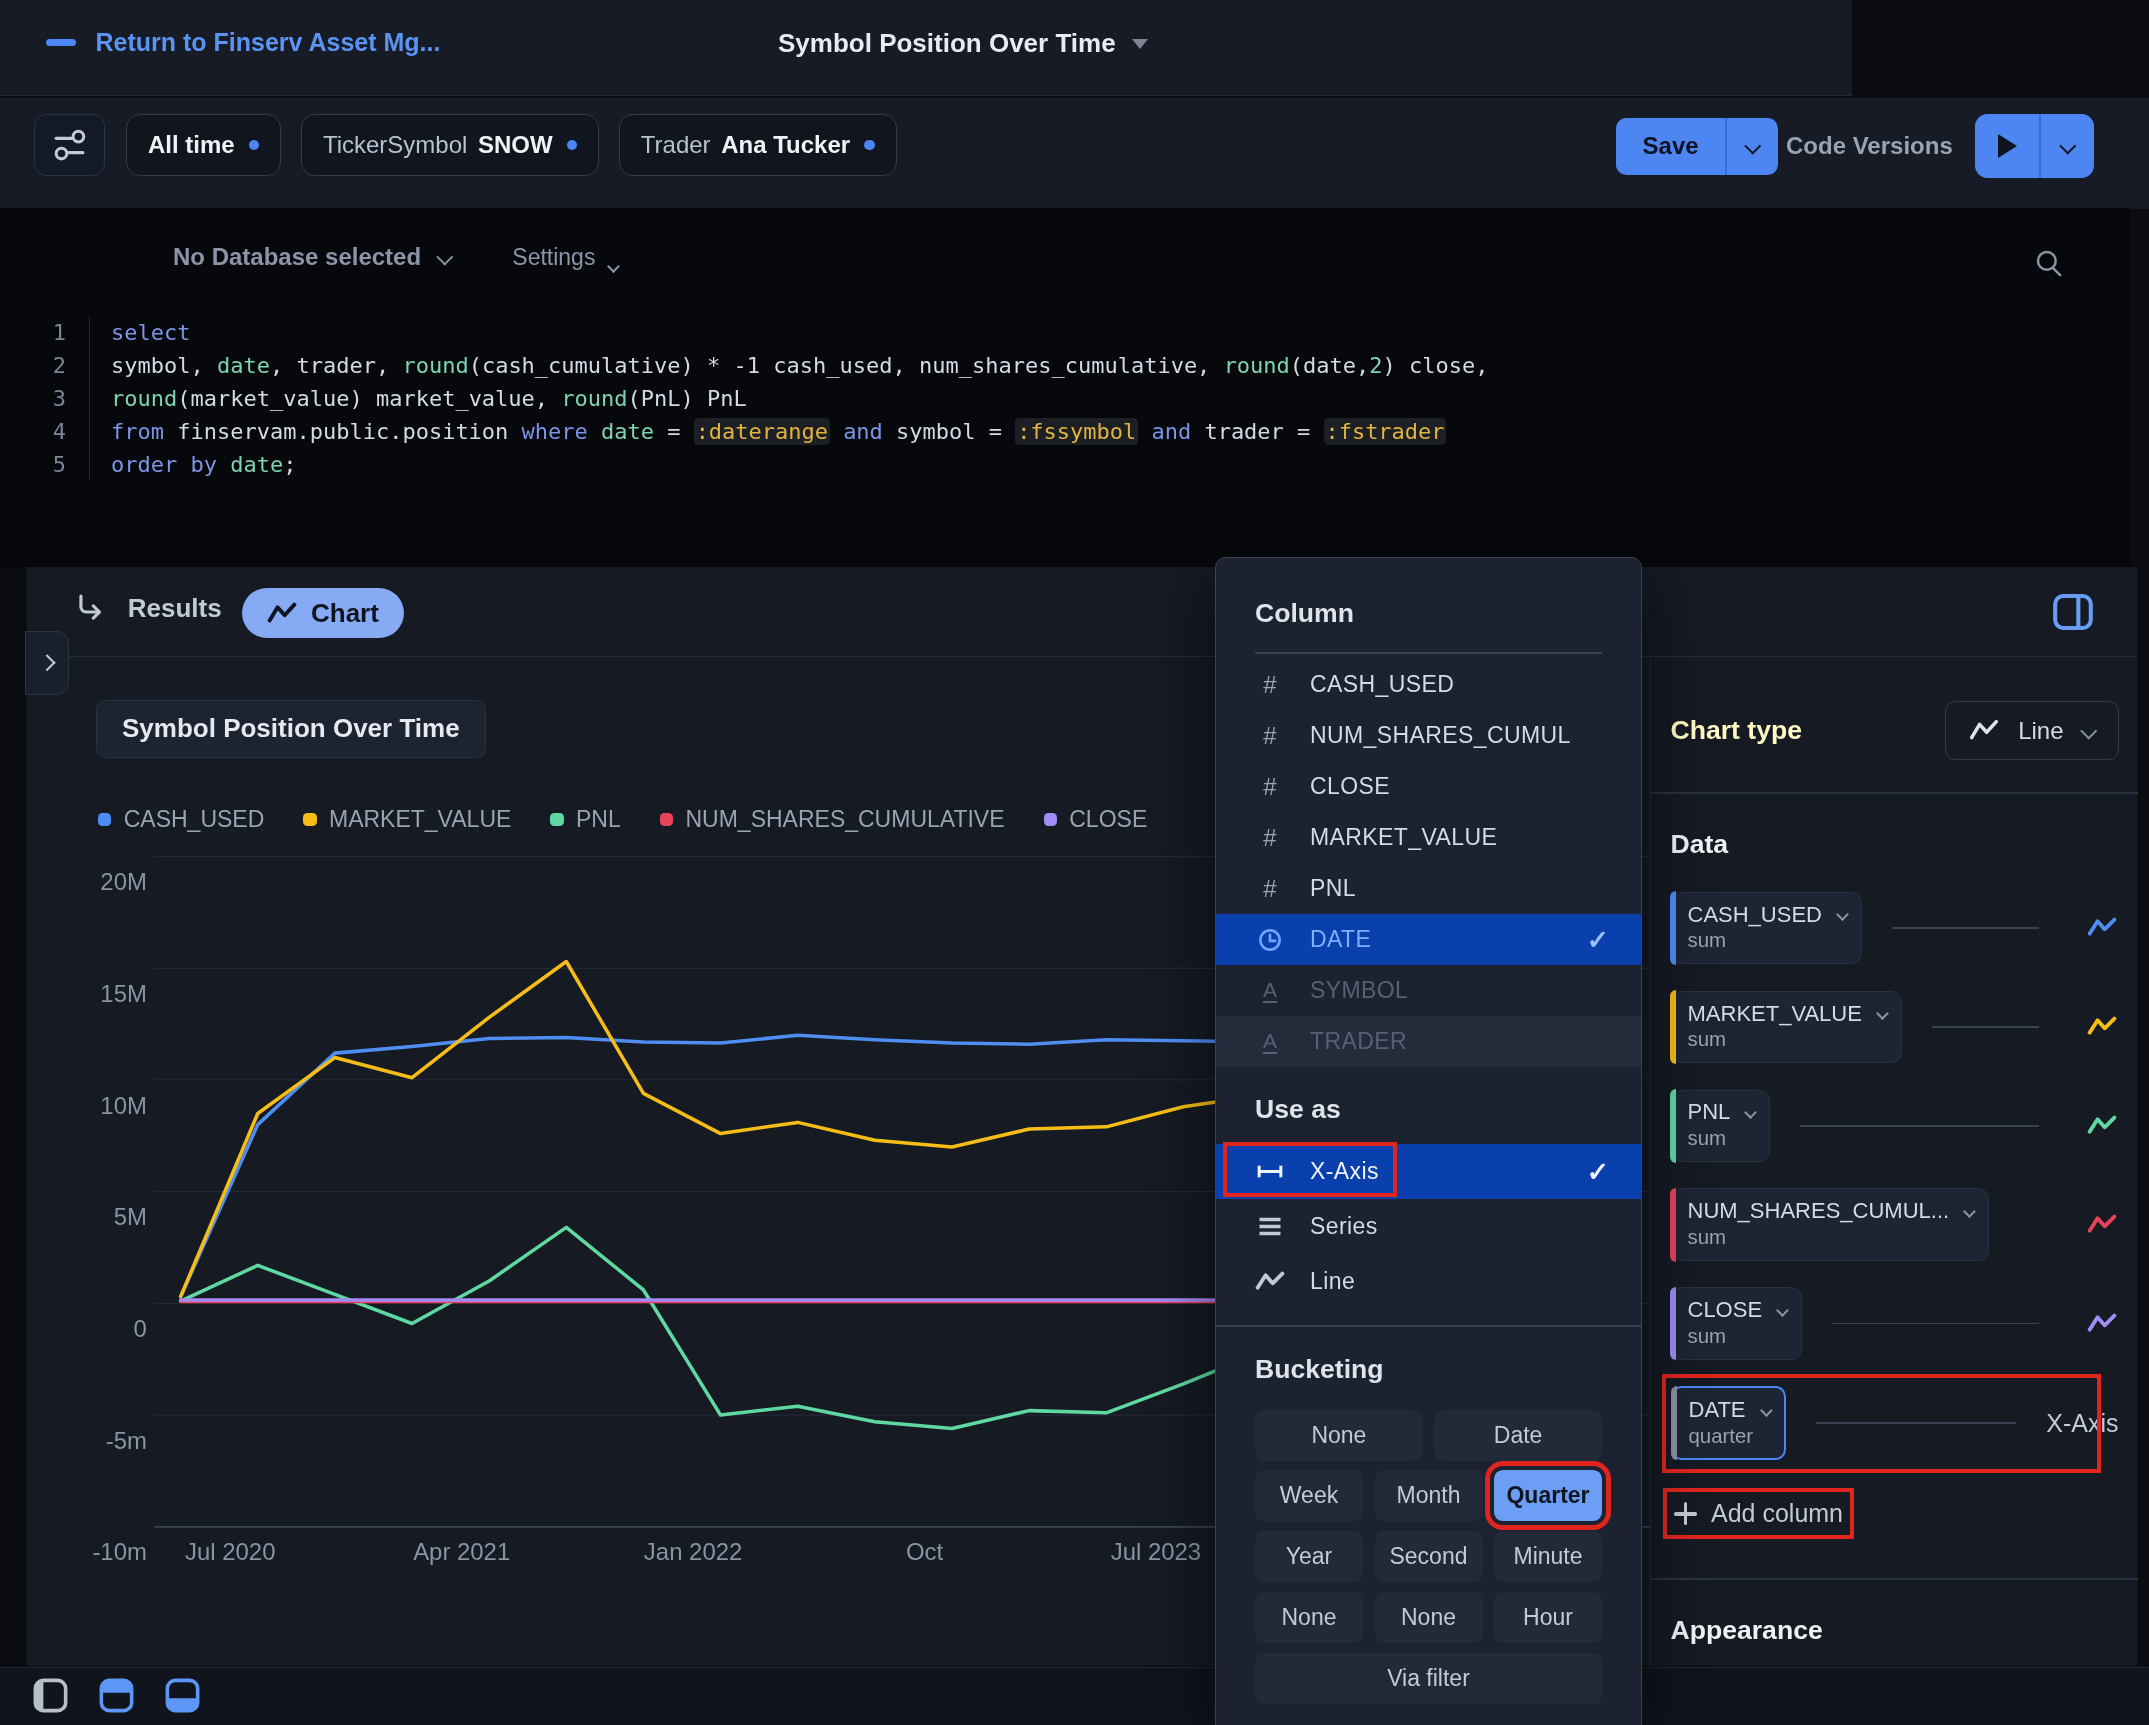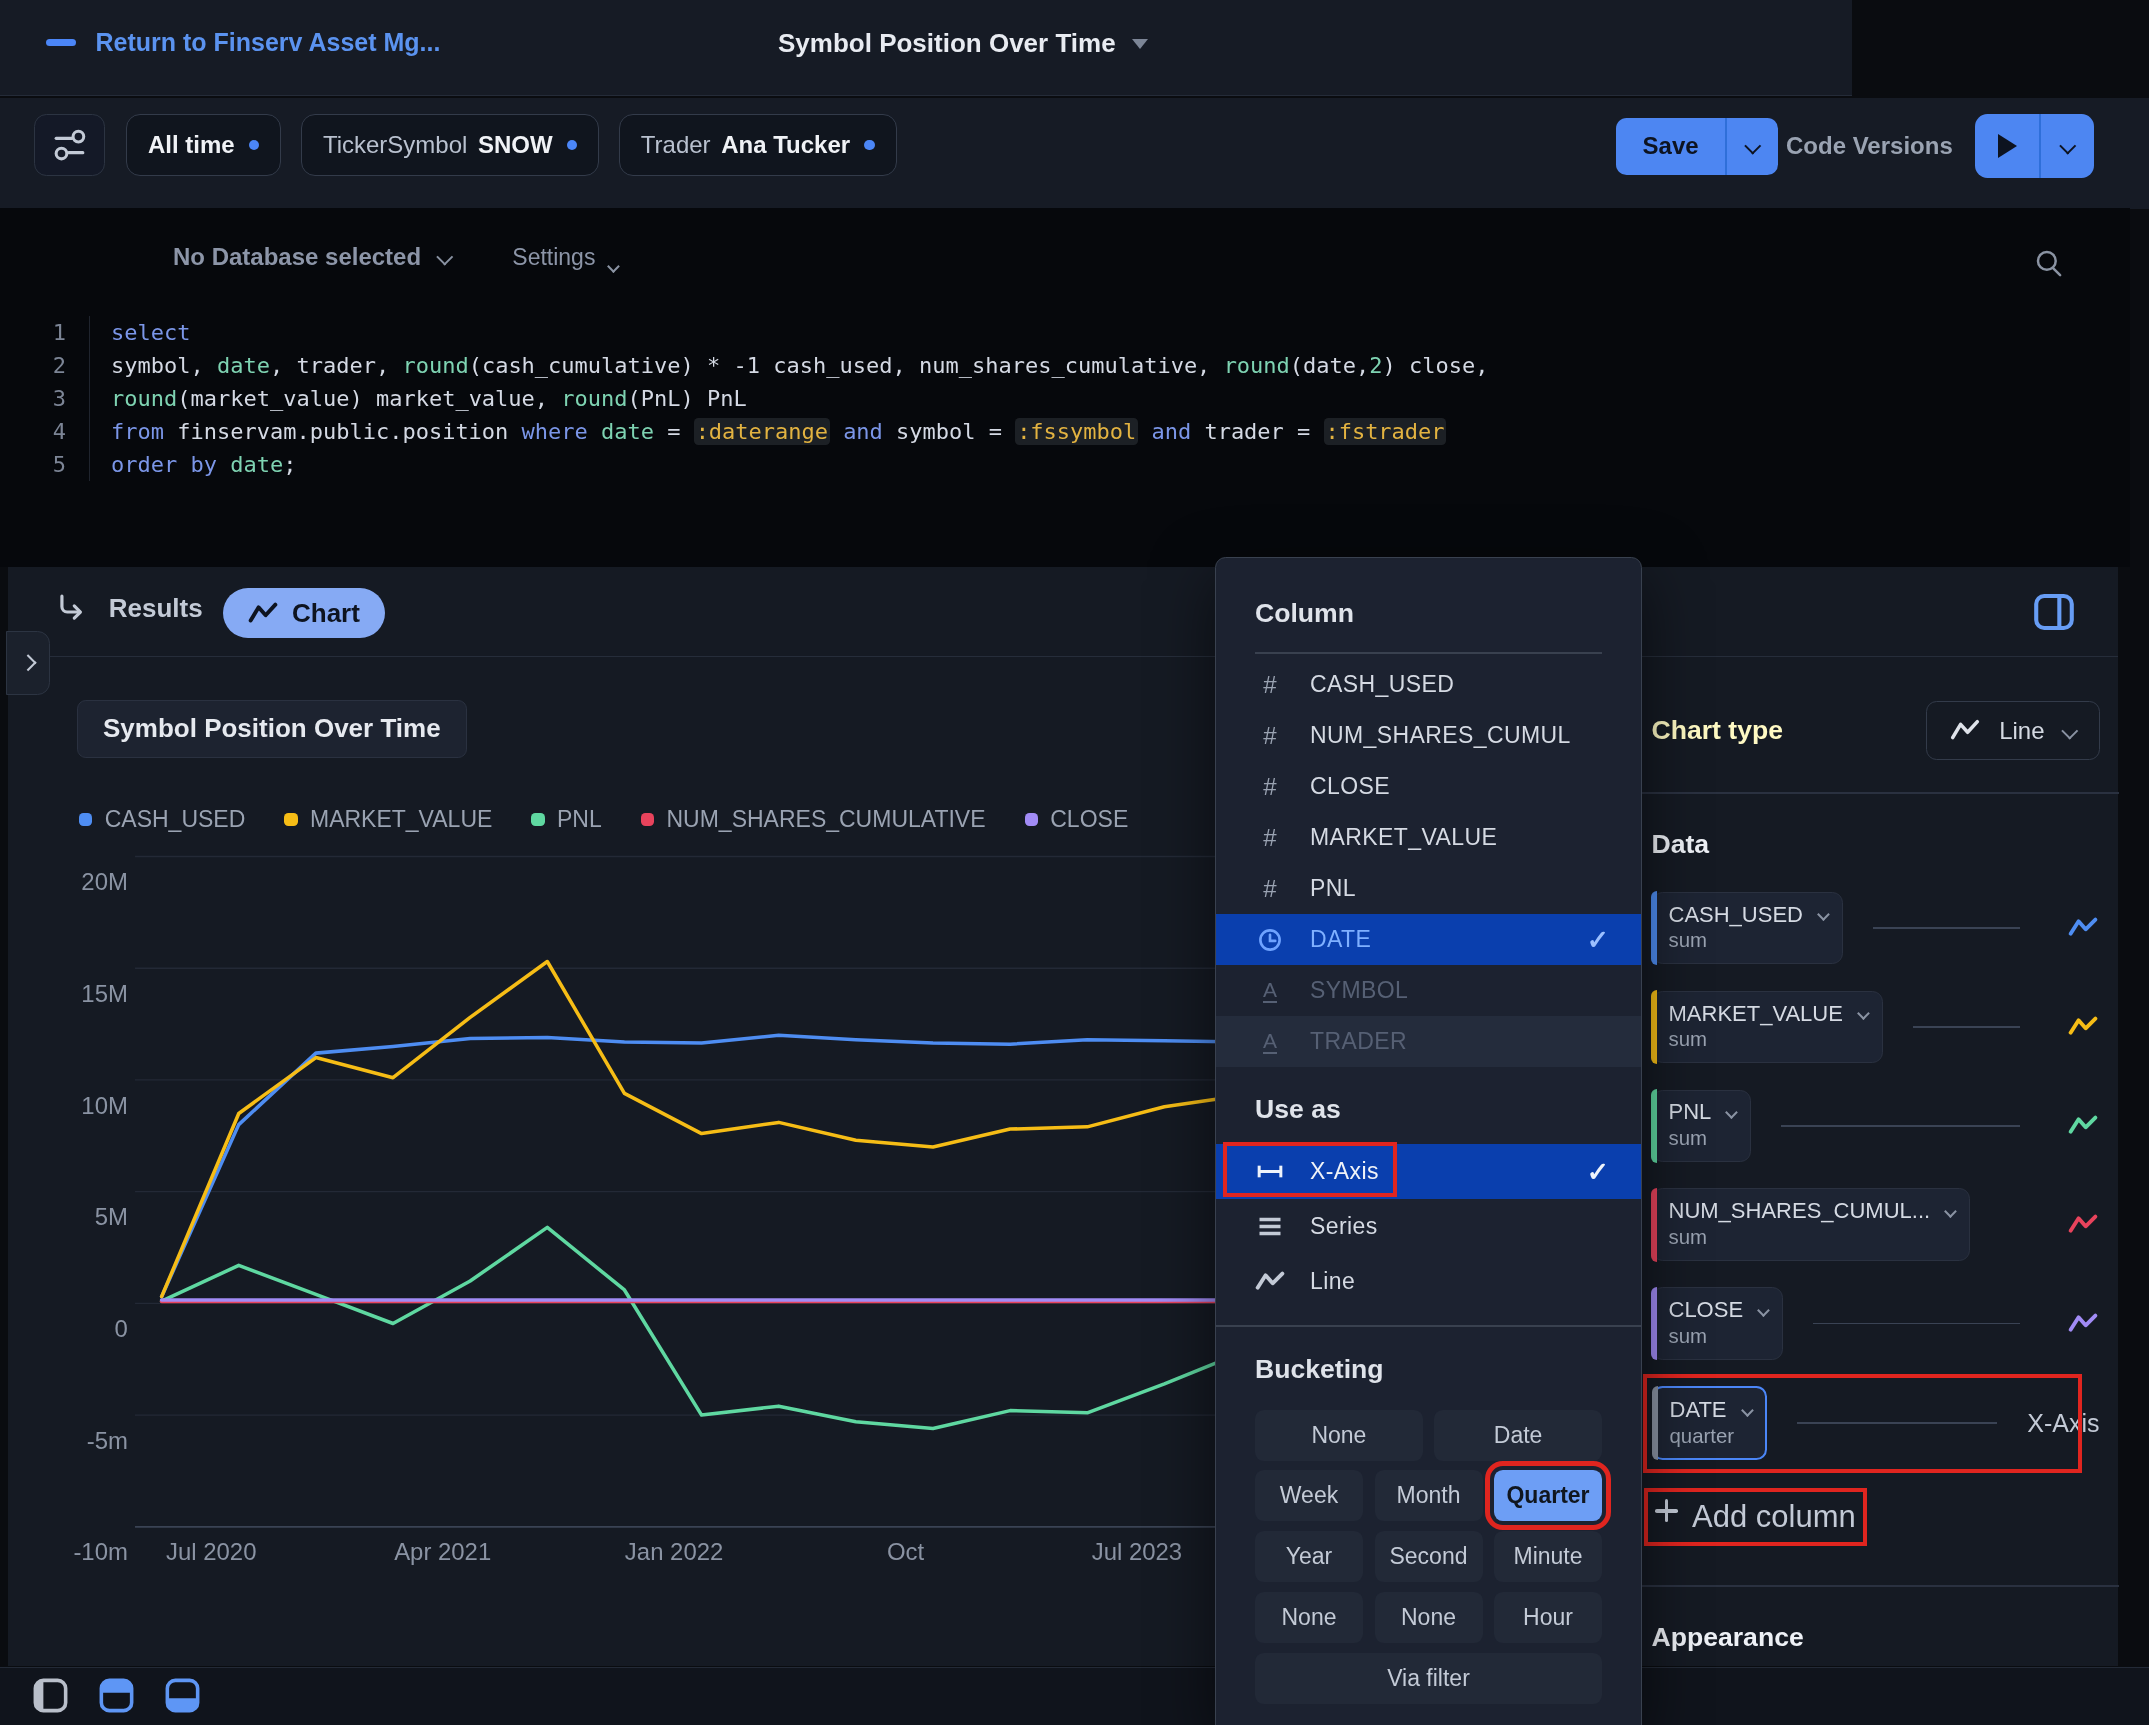--- a/index.html
+++ b/index.html
@@ -45,21 +45,21 @@
   .editor-search { position:absolute; left:2030px; top:37px; cursor:pointer; }
   #code-lines { position:absolute; left:0; top:108px; width:2110px; font-family:"DejaVu Sans Mono", monospace; font-size:22px; line-height:33px; }
   .code-row { display:flex; }
   .gutter { width:89px; text-align:right; padding-right:23px; color:#7c8596; flex:none; }
   .code-text { border-left:1.8px solid #1f242e; padding-left:21px; white-space:pre; color:#d4d9e4; }
   .tok-kw { color:#7b96e8; }
   .tok-fn { color:#7ed3b2; }
   .tok-param { color:#e3b341; background:rgba(110,118,129,0.22); border-radius:4.4px; padding:0.9px 1.8px; }
 
   
-  #results { position:absolute; left:8px; top:567px; width:2110px; height:1099px; background:#151a23; }
+  #results { position:absolute; left:27px; top:567px; width:2110px; height:1099px; background:#151a23; }
   #tabbar { position:absolute; left:0; top:0; width:100%; height:90px; border-bottom:1.8px solid #262d3a; }
   .results-tab { position:absolute; left:46px; top:23px; display:flex; align-items:center; gap:17.7px; color:#c3cad6; font-size:26px; font-weight:bold; cursor:pointer; }
   .chart-tab { position:absolute; left:215px; top:21px; height:50px; padding:0 25px; background:#86aaf4; border-radius:25px; display:flex; align-items:center; gap:14px; color:#0e1420; font-size:26px; font-weight:bold; cursor:pointer; }
   .split-icon { position:absolute; left:2022px; top:21px; cursor:pointer; }
   .collapse-tab { position:absolute; left:-1.8px; top:64px; width:44px; height:64px; background:#1b212c; border:1.8px solid #2c3442; border-radius:0 12.4px 12.4px 0; display:flex; align-items:center; justify-content:center; cursor:pointer; }
   .collapse-tab .chev { transform:rotate(-45deg); border-color:#c3cad6; }
 
   
   #chart-region { position:absolute; left:0; top:90px; width:1623px; height:1009px; overflow:hidden; }
   .chart-title-chip { position:absolute; left:69px; top:43px; background:#1d2330; border:0.9px solid #2a3140; border-radius:8.9px; padding:12.4px 25px; color:#e6e9ef; font-size:26px; font-weight:bold; }
@@ -82,21 +82,21 @@
   .pill { background:#1d2433; border:1.8px solid #2a3140; border-radius:10.6px; padding:8.9px 14px 10.6px 16px; position:relative; flex:none; }
   .pill .accent { position:absolute; left:-1.8px; top:-1.8px; bottom:-1.8px; width:6.2px; border-radius:10.6px 0 0 10.6px; }
   .pill .name-line { display:flex; align-items:center; gap:16px; color:#d5dae3; font-size:22px; }
   .pill .agg { color:#9aa3b2; font-size:20.4px; margin-top:1.8px; }
   .pill.outlined { border:2.7px solid #4b86f7; }
   .row-line { flex:1; height:1.8px; background:#3a4354; margin:0 30px; }
   .row-right { flex:none; display:flex; align-items:center; justify-content:flex-end; min-width:50px; }
   .xaxis-label { color:#c3cad6; font-size:25px; }
   .annotate-ring { outline:4.4px solid #e0251f; outline-offset:7px; }
   .row-annotate::after { content:""; position:absolute; left:-8.9px; right:17.7px; top:-12.4px; bottom:-12.4px; border:4.4px solid #e0251f; pointer-events:none; }
-  .add-column { display:inline-flex; align-items:flex-start; gap:14px; color:#c3cad6; font-size:31px; margin-top:12.4px; margin-left:3.5px; cursor:pointer; }
+  .add-column { display:inline-flex; align-items:center; gap:14px; color:#c3cad6; font-size:25px; margin-top:12.4px; margin-left:3.5px; cursor:pointer; }
   .plus-glyph { position:relative; width:23px; height:23px; }
   .plus-glyph::before { content:""; position:absolute; left:0; top:9.8px; width:23px; height:3.5px; background:#c3cad6; border-radius:1.8px; }
   .plus-glyph::after { content:""; position:absolute; left:9.8px; top:0; width:3.5px; height:23px; background:#c3cad6; border-radius:1.8px; }
   .check-row { display:flex; align-items:center; gap:25px; margin-top:32px; }
   .check-label { color:#c3cad6; font-size:25px; }
   .rp-divider2 { height:1.8px; background:#2a3140; margin:25px -19.5px 0 -19.5px; }
 
   
   #bottombar { position:absolute; left:0; top:1667px; width:2149px; height:59px; background:#10141c; border-top:1.8px solid #232a36; }
   #bottom-icons { position:absolute; left:30px; top:7px; display:flex; gap:25px; }

